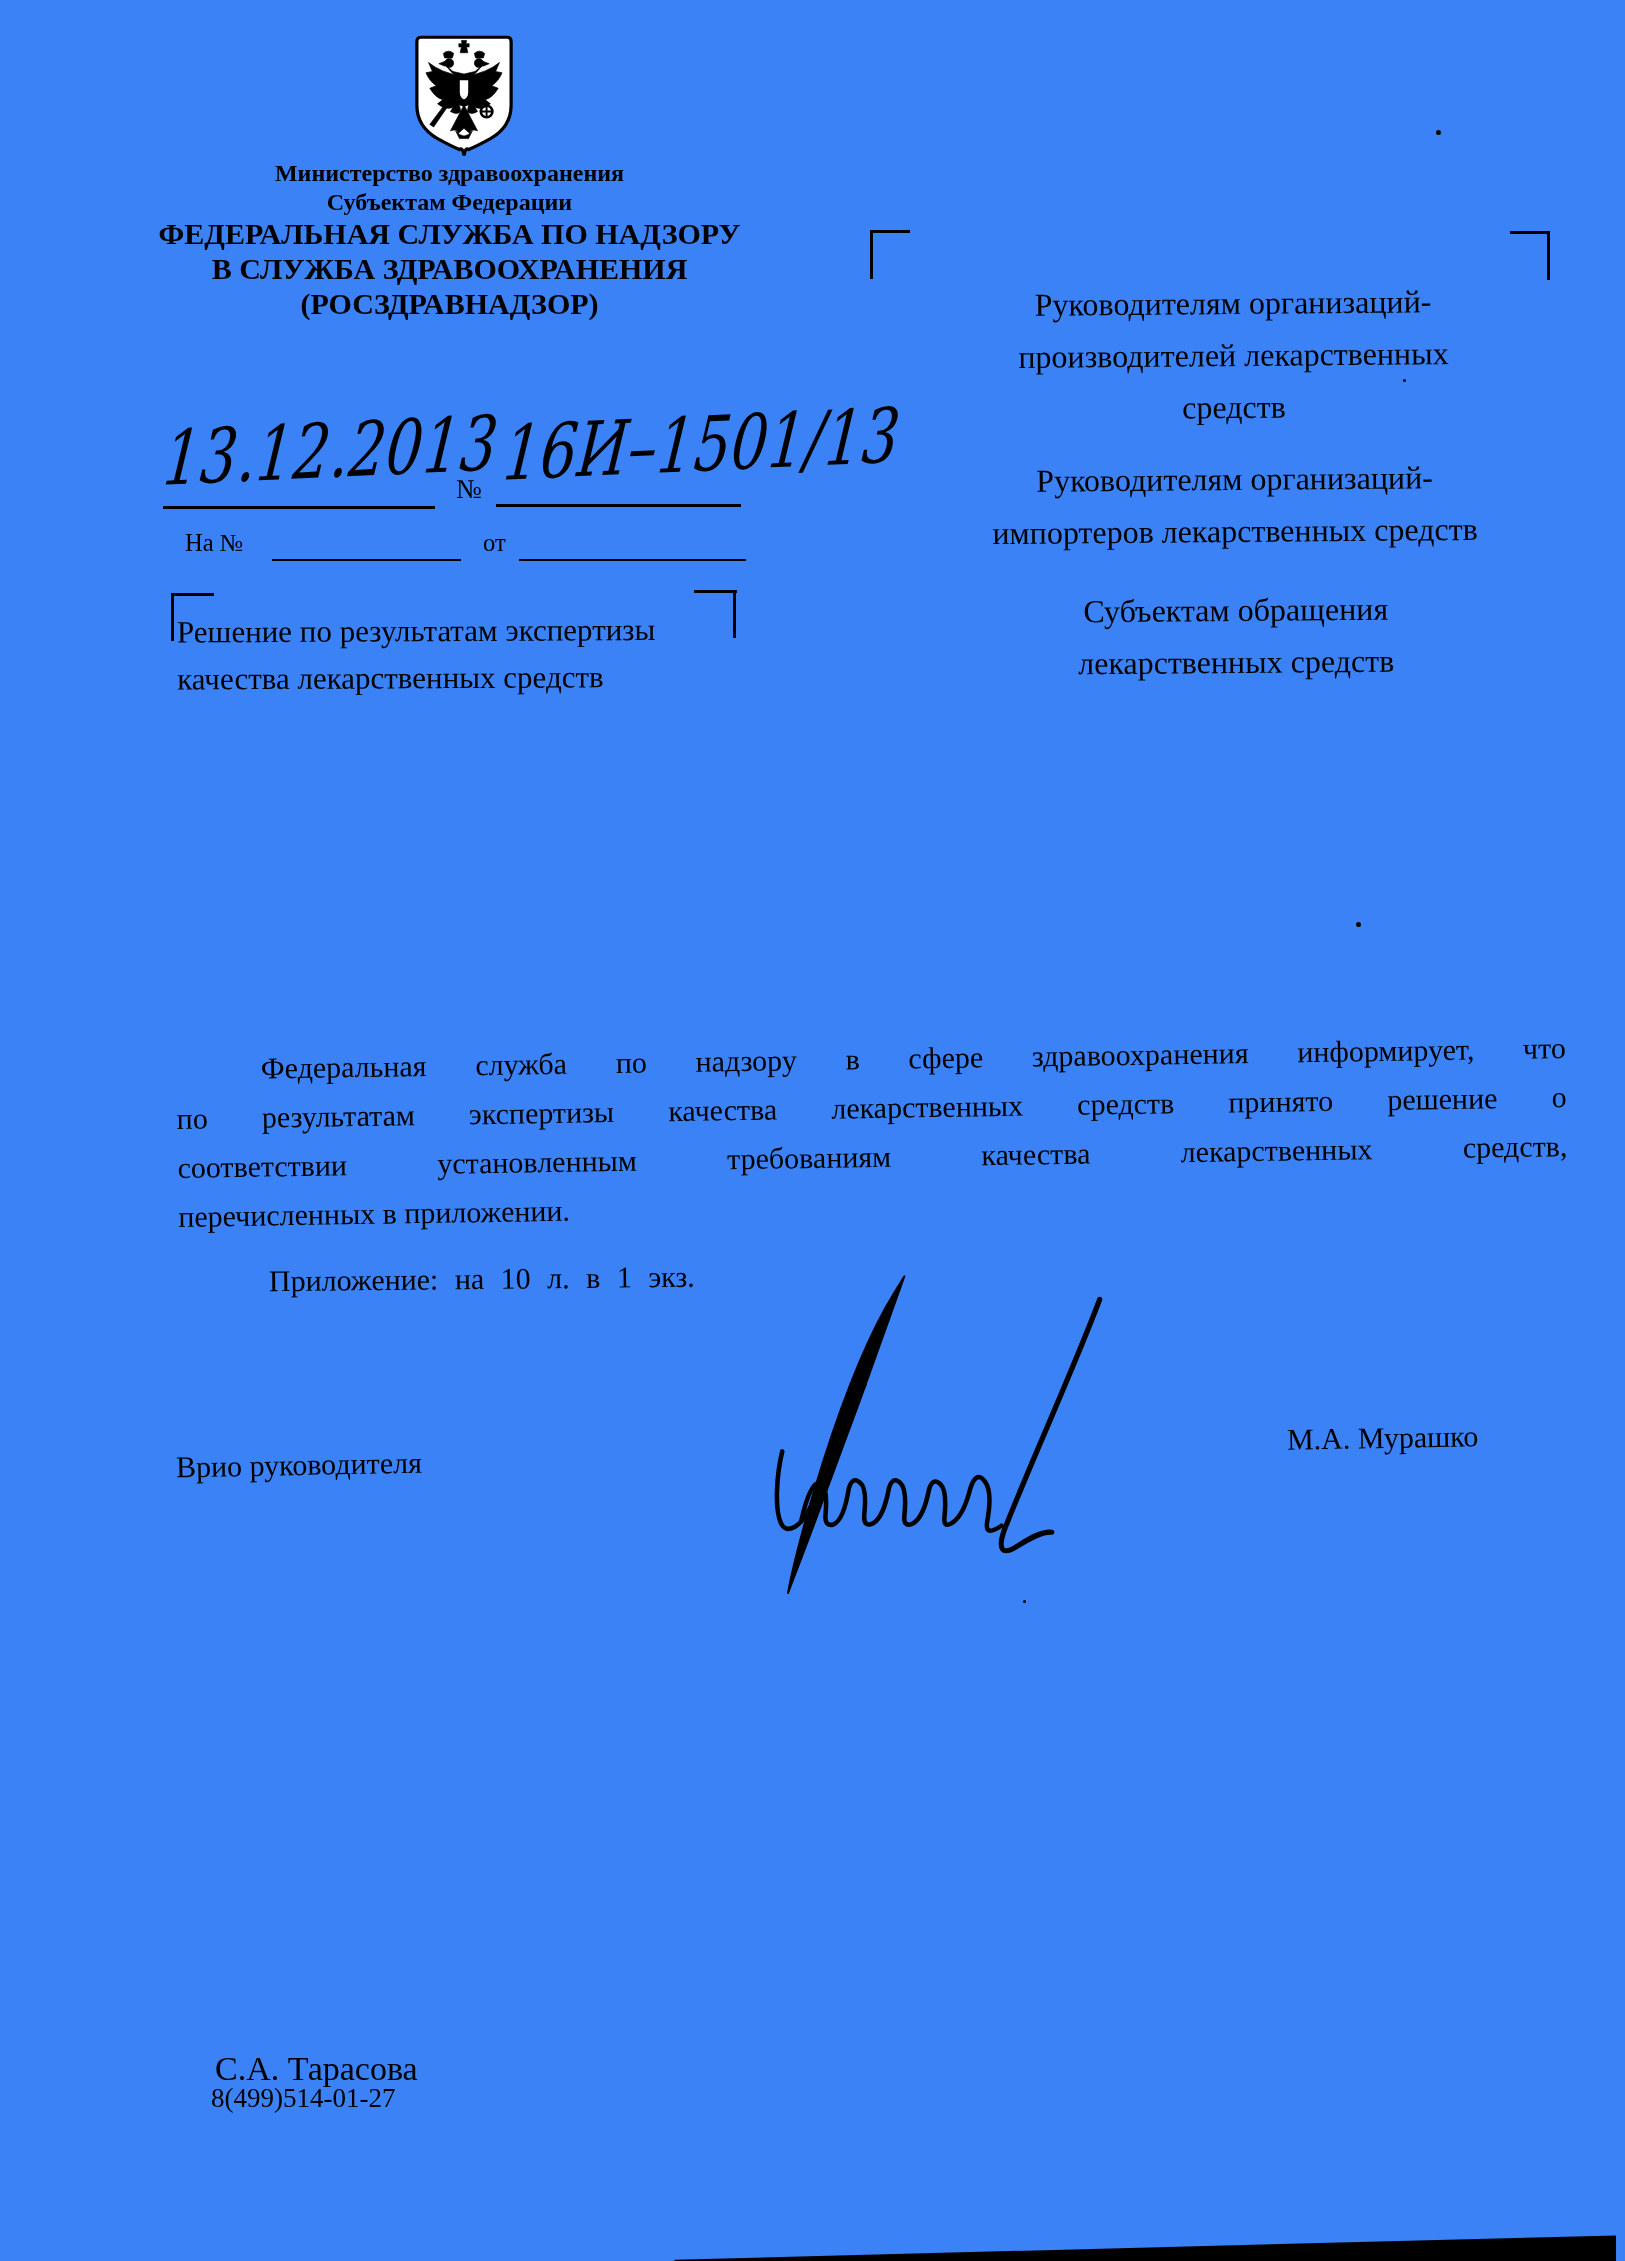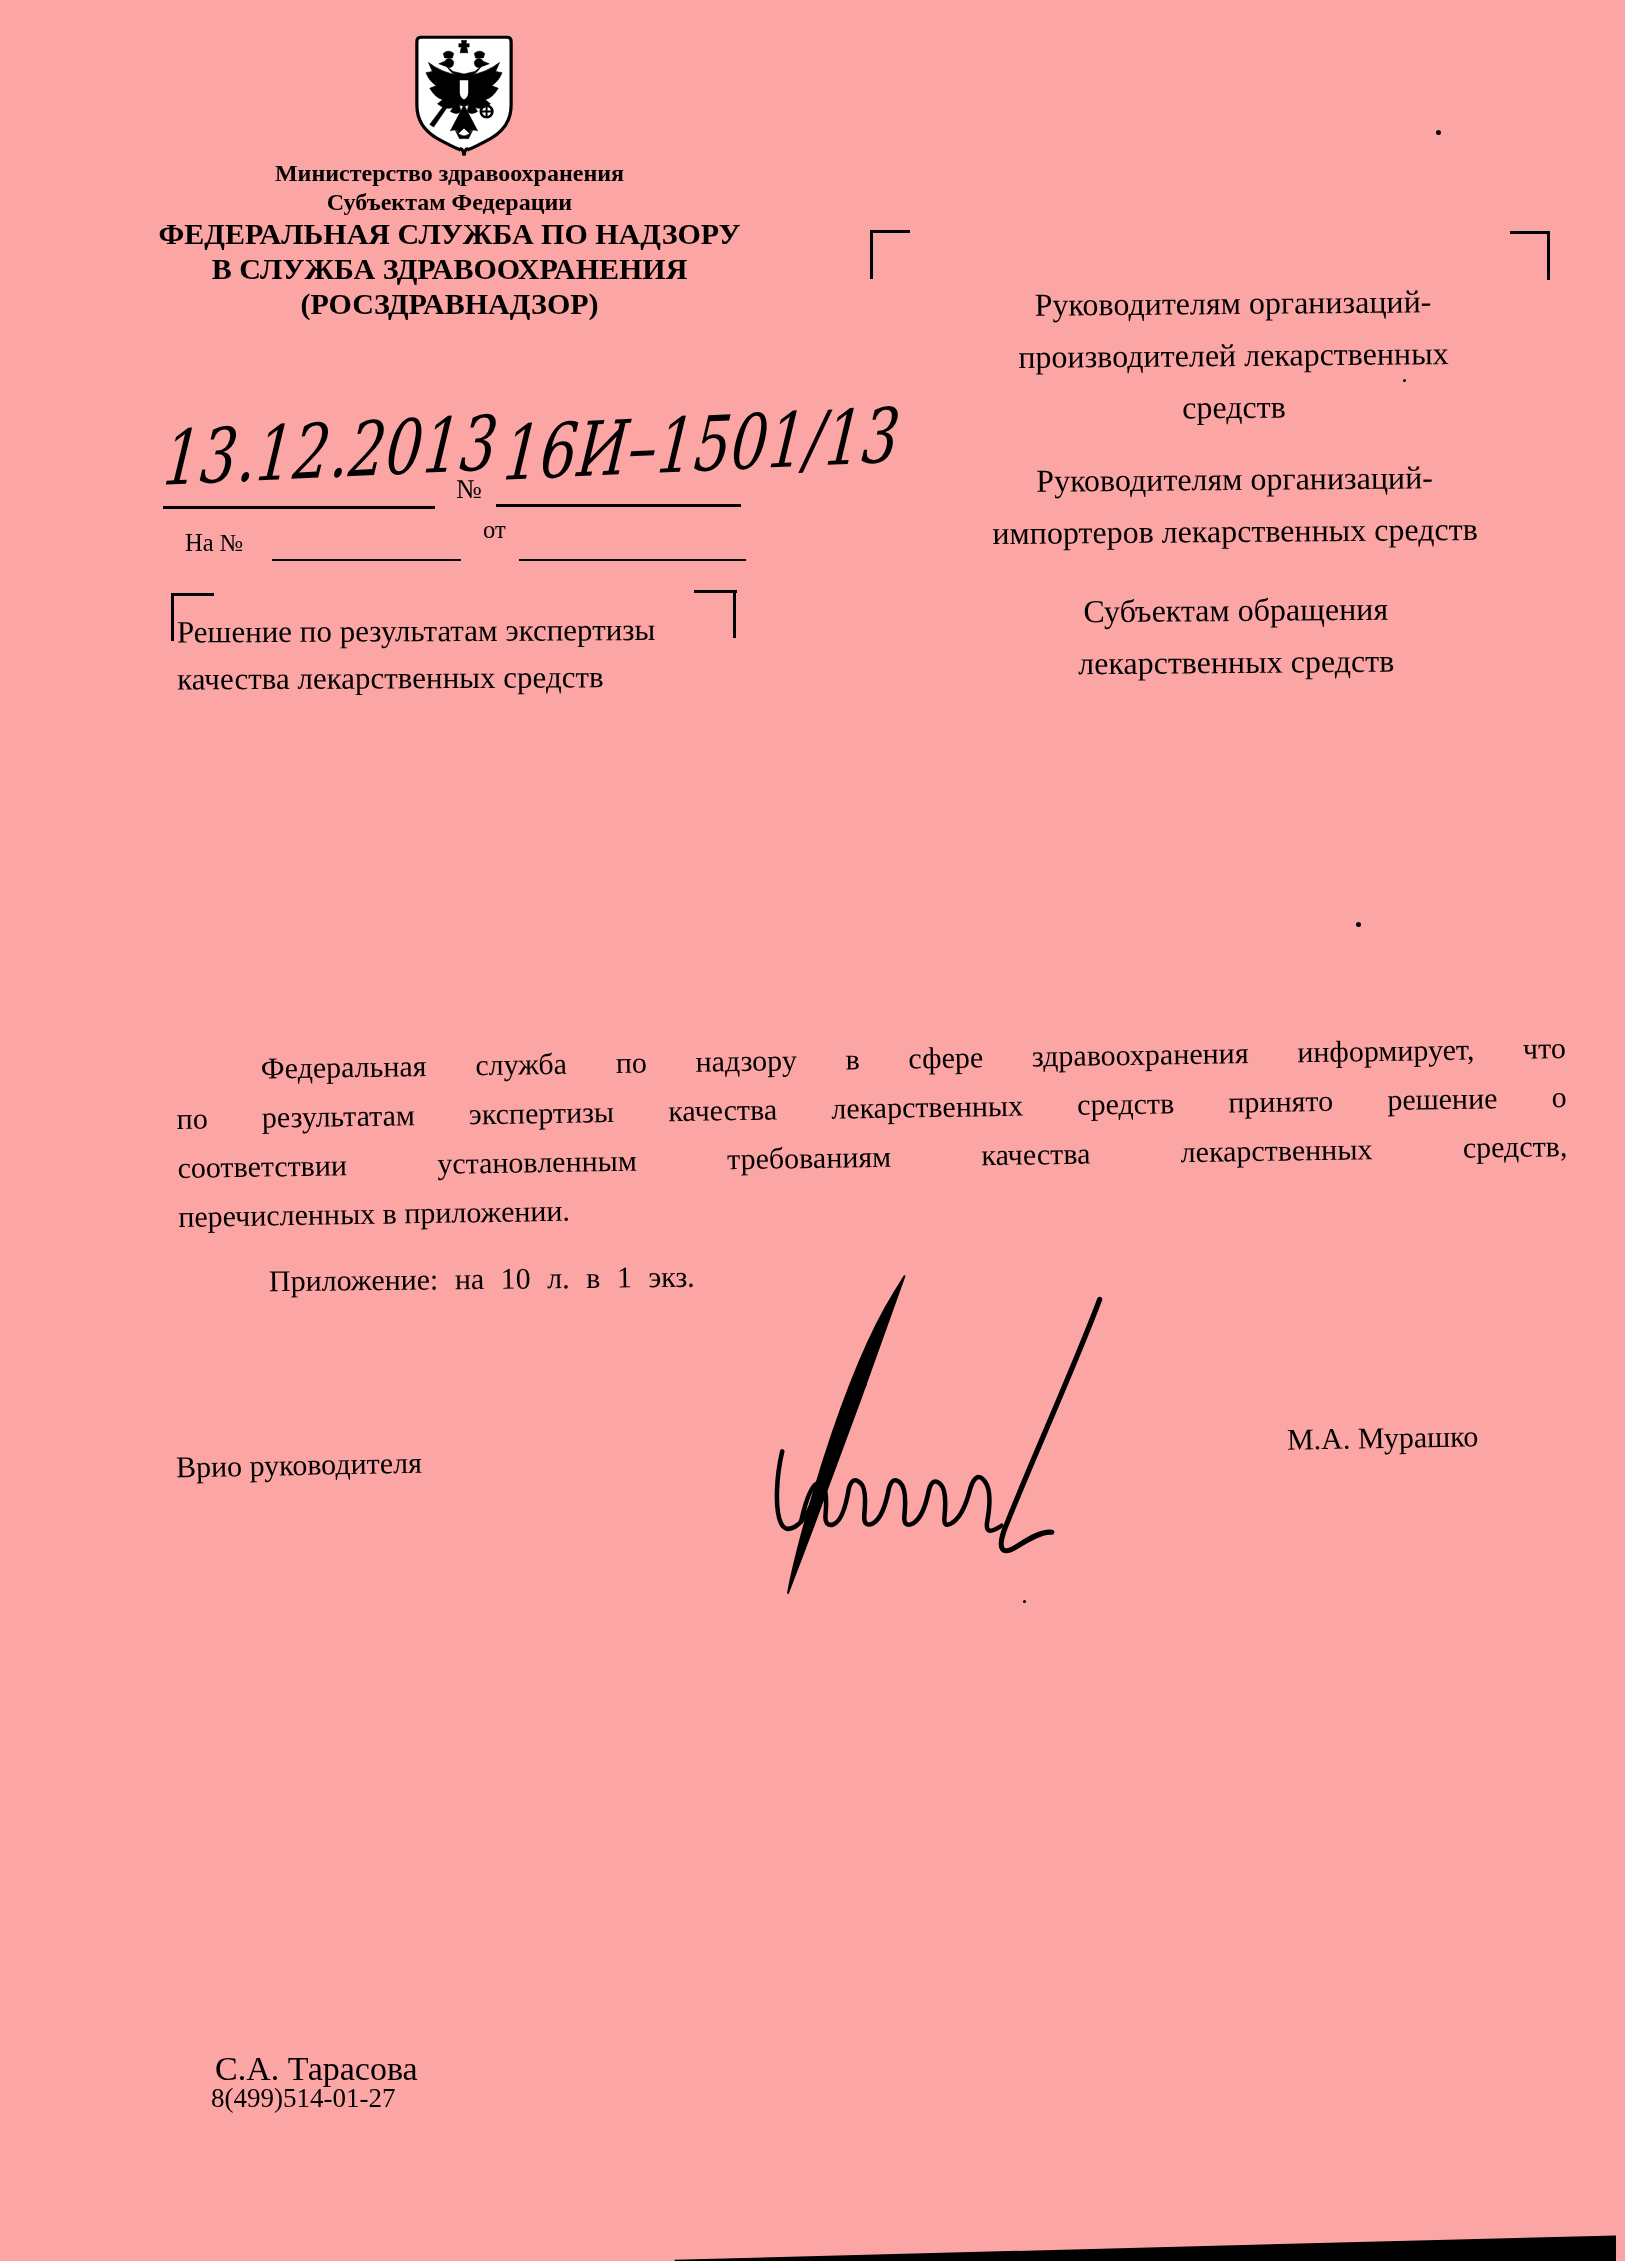--- a/index.html
+++ b/index.html
@@ -1,17 +1,17 @@
 <!DOCTYPE html>
 <html style="font-size:10.4px"><head>
 <meta charset="utf-8">
 <style>
   html,body{margin:0;padding:0;background:#888;}
   .page{
-    position:relative;width:1625px;height:2261px;background:#fca5a5;
+    position:relative;width:1625px;height:2261px;background:#3b82f6;
     font-family:"Liberation Serif", serif;color:#000;overflow:hidden;
   }
   .abs{position:absolute;}
   
   .lh-col{left:142px;top:0;width:615px;text-align:center;}
   .ministry{font-weight:bold;font-size:24px;line-height:29px;}
   .agency{font-weight:bold;font-size:30px;line-height:35px;}
   .addr{font-size:19.4px;line-height:28.5px;}
   
   .hand{
@@ -83,21 +83,21 @@
   <div class="abs hand" style="left:160px;top:430px">13.12.2013</div>
   <div class="abs rule" style="left:163px;top:506px;width:272px"></div>
 
   <div class="abs numsign" style="left:456px;top:474px">№</div>
 
   <div class="abs hand" style="left:500px;top:425px">16И–1501/13</div>
   <div class="abs rule" style="left:496px;top:504px;width:245px"></div>
 
   <div class="abs label" style="left:185px;top:529px">На №</div>
   <div class="abs rule" style="left:272px;top:559px;width:189px;height:1.9px"></div>
-  <div class="abs label" style="left:483px;top:516px">от</div>
+  <div class="abs label" style="left:483px;top:529px">от</div>
   <div class="abs rule" style="left:519px;top:559px;width:227px;height:1.9px"></div>
 
   <div class="abs bk" style="left:171px;top:593px;width:43px;height:3.2px"></div>
   <div class="abs bk" style="left:171px;top:593px;width:3.2px;height:48px"></div>
   <div class="abs bk" style="left:694px;top:590px;width:43px;height:3.2px"></div>
   <div class="abs bk" style="left:733px;top:590px;width:3.2px;height:48px"></div>
 
   <div class="abs subject" style="left:177px;top:607px;width:570px">
     <div>Решение по результатам экспертизы</div>
     <div>качества лекарственных средств</div>

